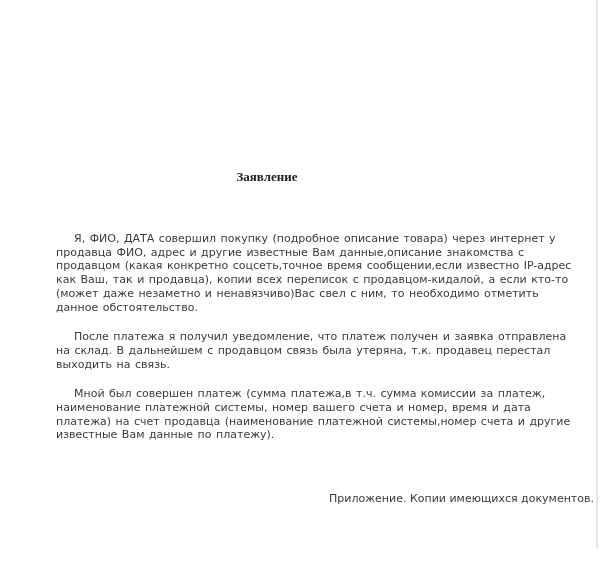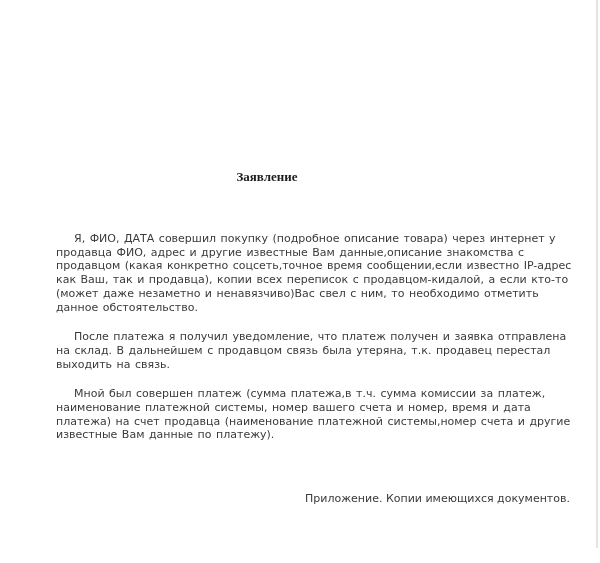--- a/index.html
+++ b/index.html
@@ -64,21 +64,21 @@
   }
   .body-block p {
     margin: 16px;
     padding: 0;
     white-space: pre;
     text-indent: 18px;
   }
   .attachment-line {
     position: absolute;
     top: 492px;
-    right: 30px;
+    right: 6px;
     font-size: 11px;
     line-height: 14px;
     white-space: pre;
     color: #3a3a3a;
     margin-left: 48px;
   }
   .signature-line {
     position: absolute;
     top: 521px;
     right: 30px;

